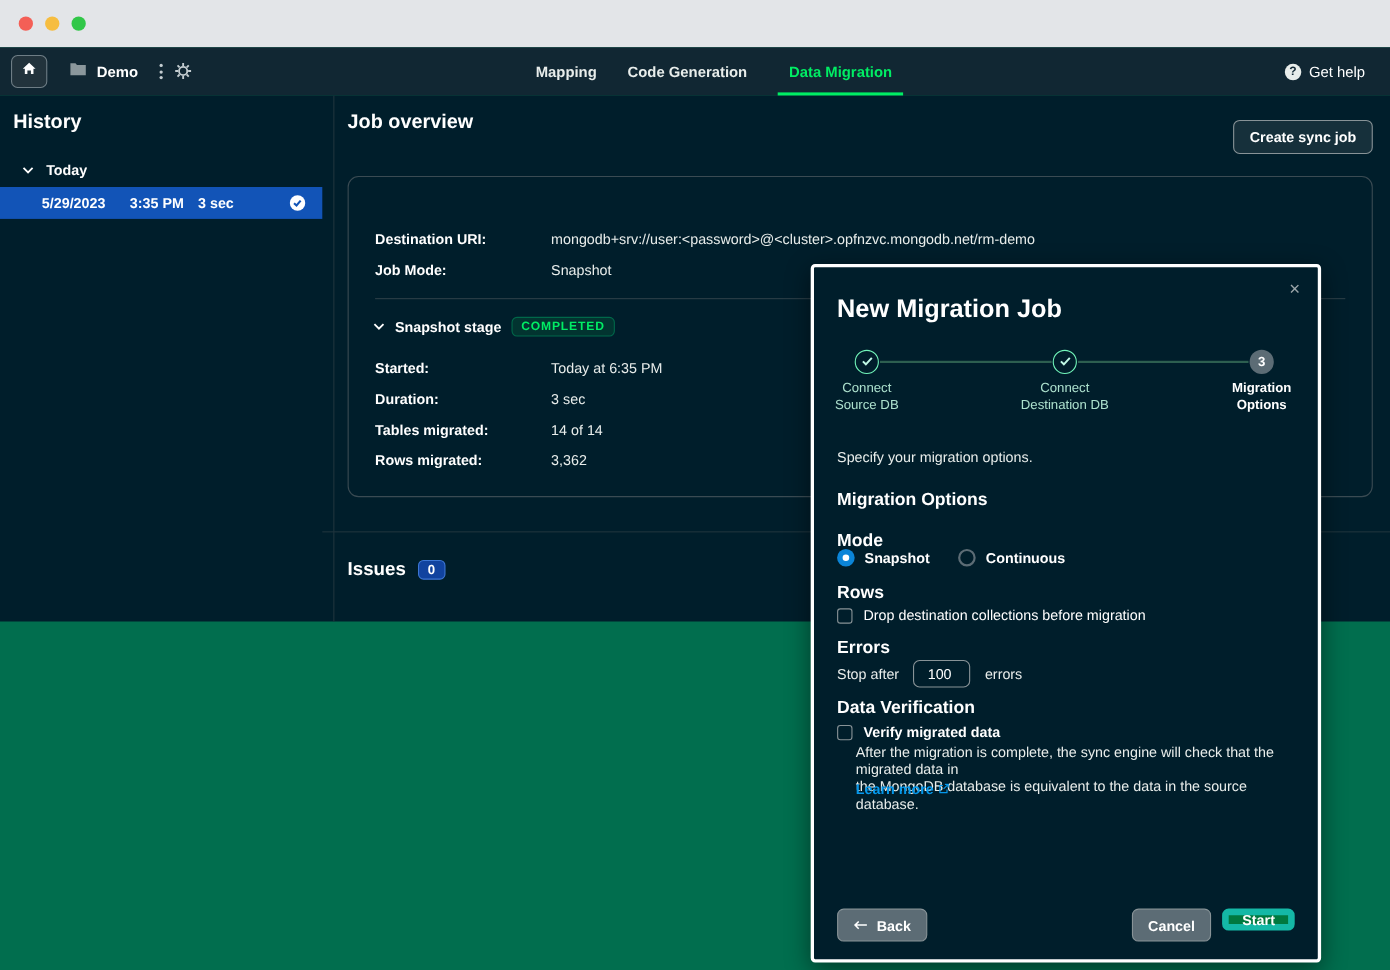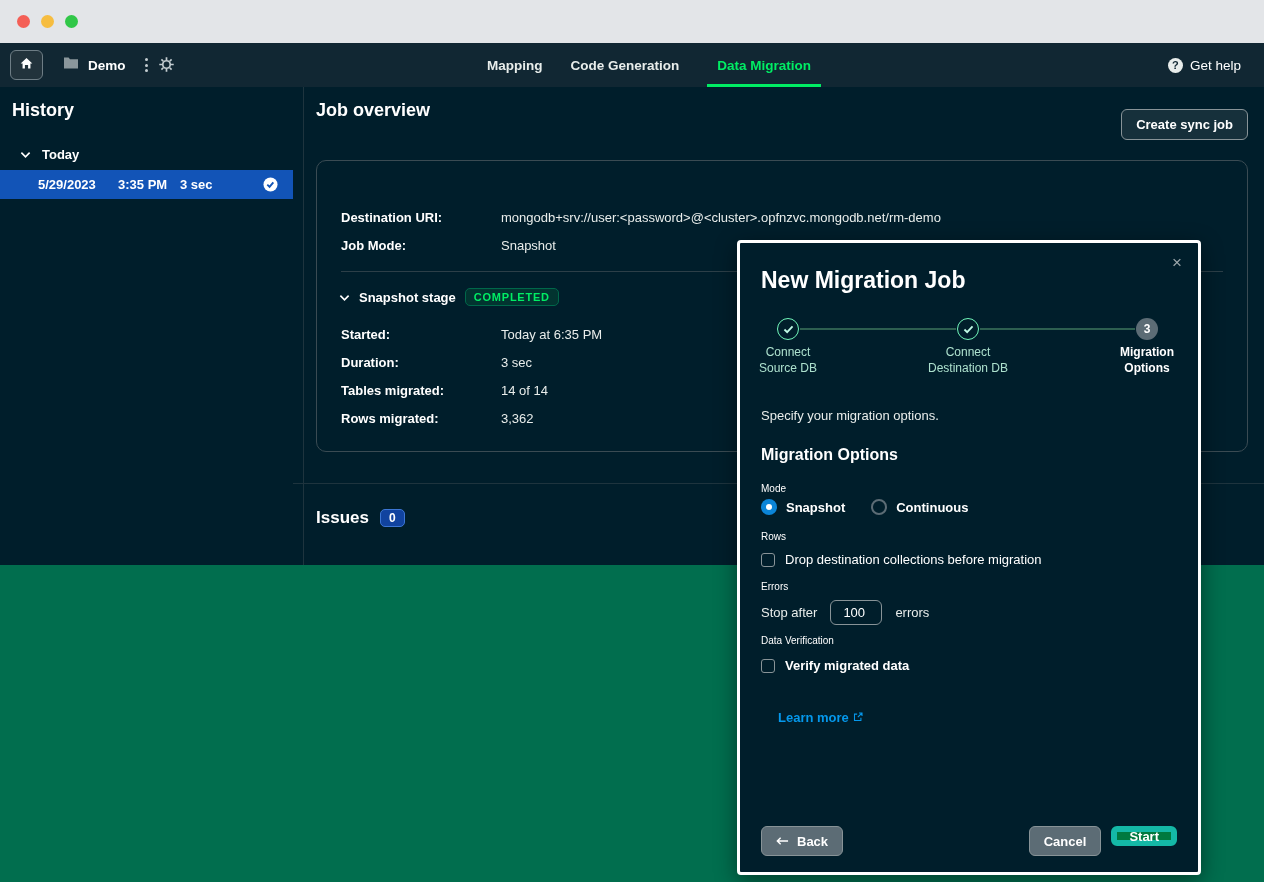--- a/index.html
+++ b/index.html
@@ -82,21 +82,21 @@
     display:flex; align-items:center; justify-content:center; }
   .step-circle.done { border:1.5px solid #71F6BA; }
   .step-circle.current { background:#5C6C75; color:#fff; font-size:12px; font-weight:bold; }
   .step-line { position:absolute; top:85px; height:1.5px; background:#2d5f50; }
   .step-label { position:absolute; top:102px; width:96px; text-align:center; font-size:12px; line-height:1.3; }
   .step-label.done { color:#ACE0CD; }
   .step-label.current { color:#fff; font-weight:bold; }
 
   .subtitle { position:absolute; left:21px; top:165px; font-size:13px; color:#E8EDEB; }
   .section-title { position:absolute; left:21px; top:203px; font-size:16px; font-weight:bold; color:#fff; }
-  .field-label { position:absolute; left:21px; font-size:10px; font-weight:normal; color:#fff; }
+  .field-label { position:absolute; left:21px; font-size:16px; font-weight:bold; color:#fff; }
 
   .radio-row { position:absolute; left:21px; top:256px; display:flex; gap:26px; align-items:center; }
   .radio-opt { display:flex; align-items:center; gap:9px; font-size:13px; font-weight:bold; color:#fff; cursor:pointer; }
   .radio { width:16px; height:16px; border-radius:50%; position:relative; }
   .radio.sel { background:#0b85d8; }
   .radio.sel::after { content:""; position:absolute; left:5px; top:5px; width:6px; height:6px;
     border-radius:50%; background:#fff; }
   .radio.unsel { border:2px solid #5C6C75; }
 
   .check-row { position:absolute; left:21px; display:flex; gap:10px; align-items:center;
@@ -311,20 +311,24 @@
       <span>Stop after</span>
       <input class="err-input" value="100" style="">
       <span>errors</span>
     </div>
 
     <div class="field-label" style="top:392px">Data Verification</div>
     <div class="check-row" style="top:415px">
       <span class="checkbox"></span>
       <span class="verify-label">Verify migrated data</span>
     </div>
+    <div class="desc">
+      <span>After the migration is complete, the sync engine will check that the migrated data in</span>
+      <span>the MongoDB database is equivalent to the data in the source database.</span>
+    </div>
     <div class="learn">
       <span>Learn more</span>
       <span>
         <svg width="10" height="10" viewBox="0 0 12 12">
             <path d="M5 2.5H1.8v7.7h7.7V7" stroke="#0498EC" fill="none" stroke-width="1.3"></path>
             <path d="M7.2 1.2h3.6v3.6M10.8 1.2 5.8 6.2" stroke="#0498EC" fill="none" stroke-width="1.3"></path>
           </svg>
       </span>
     </div>
 

